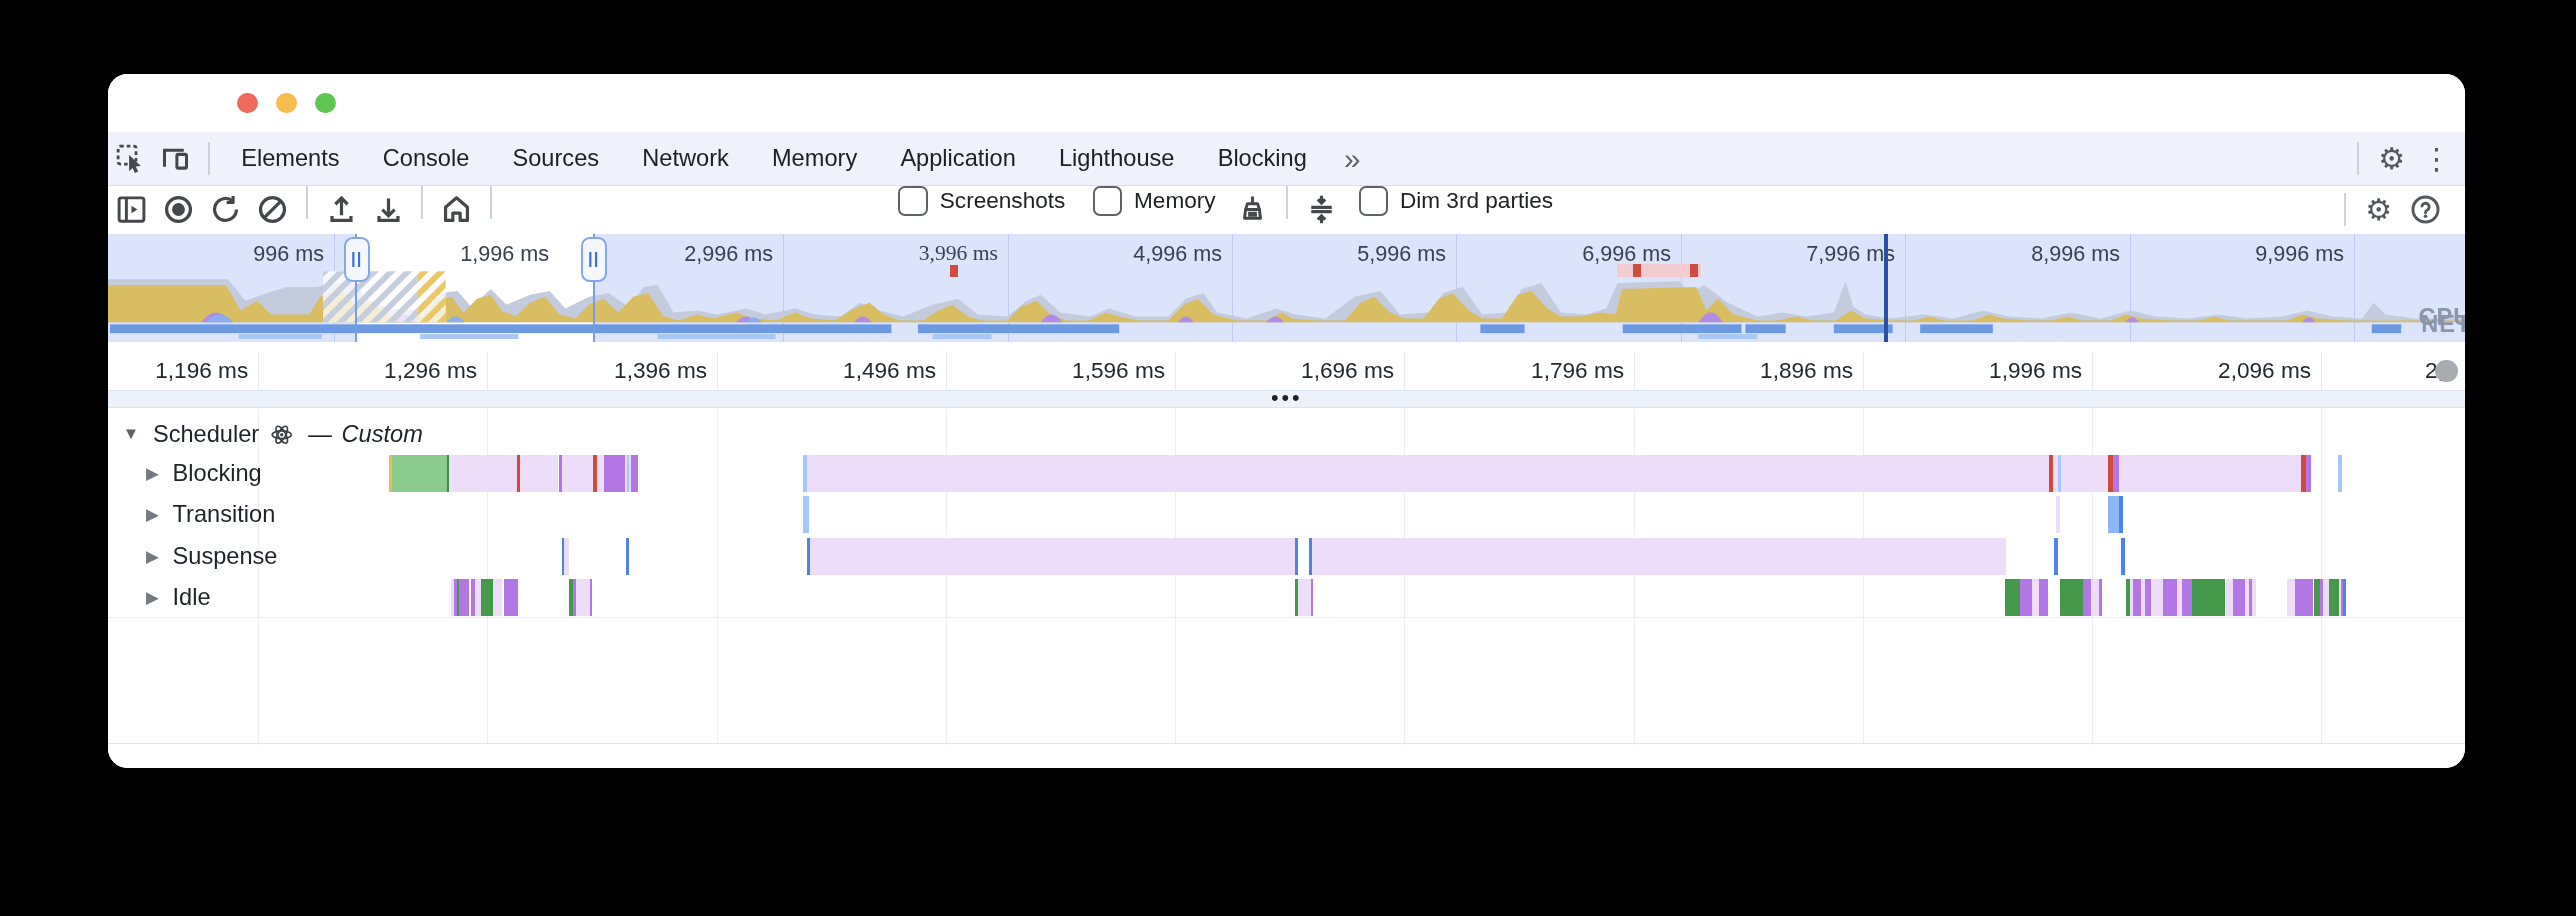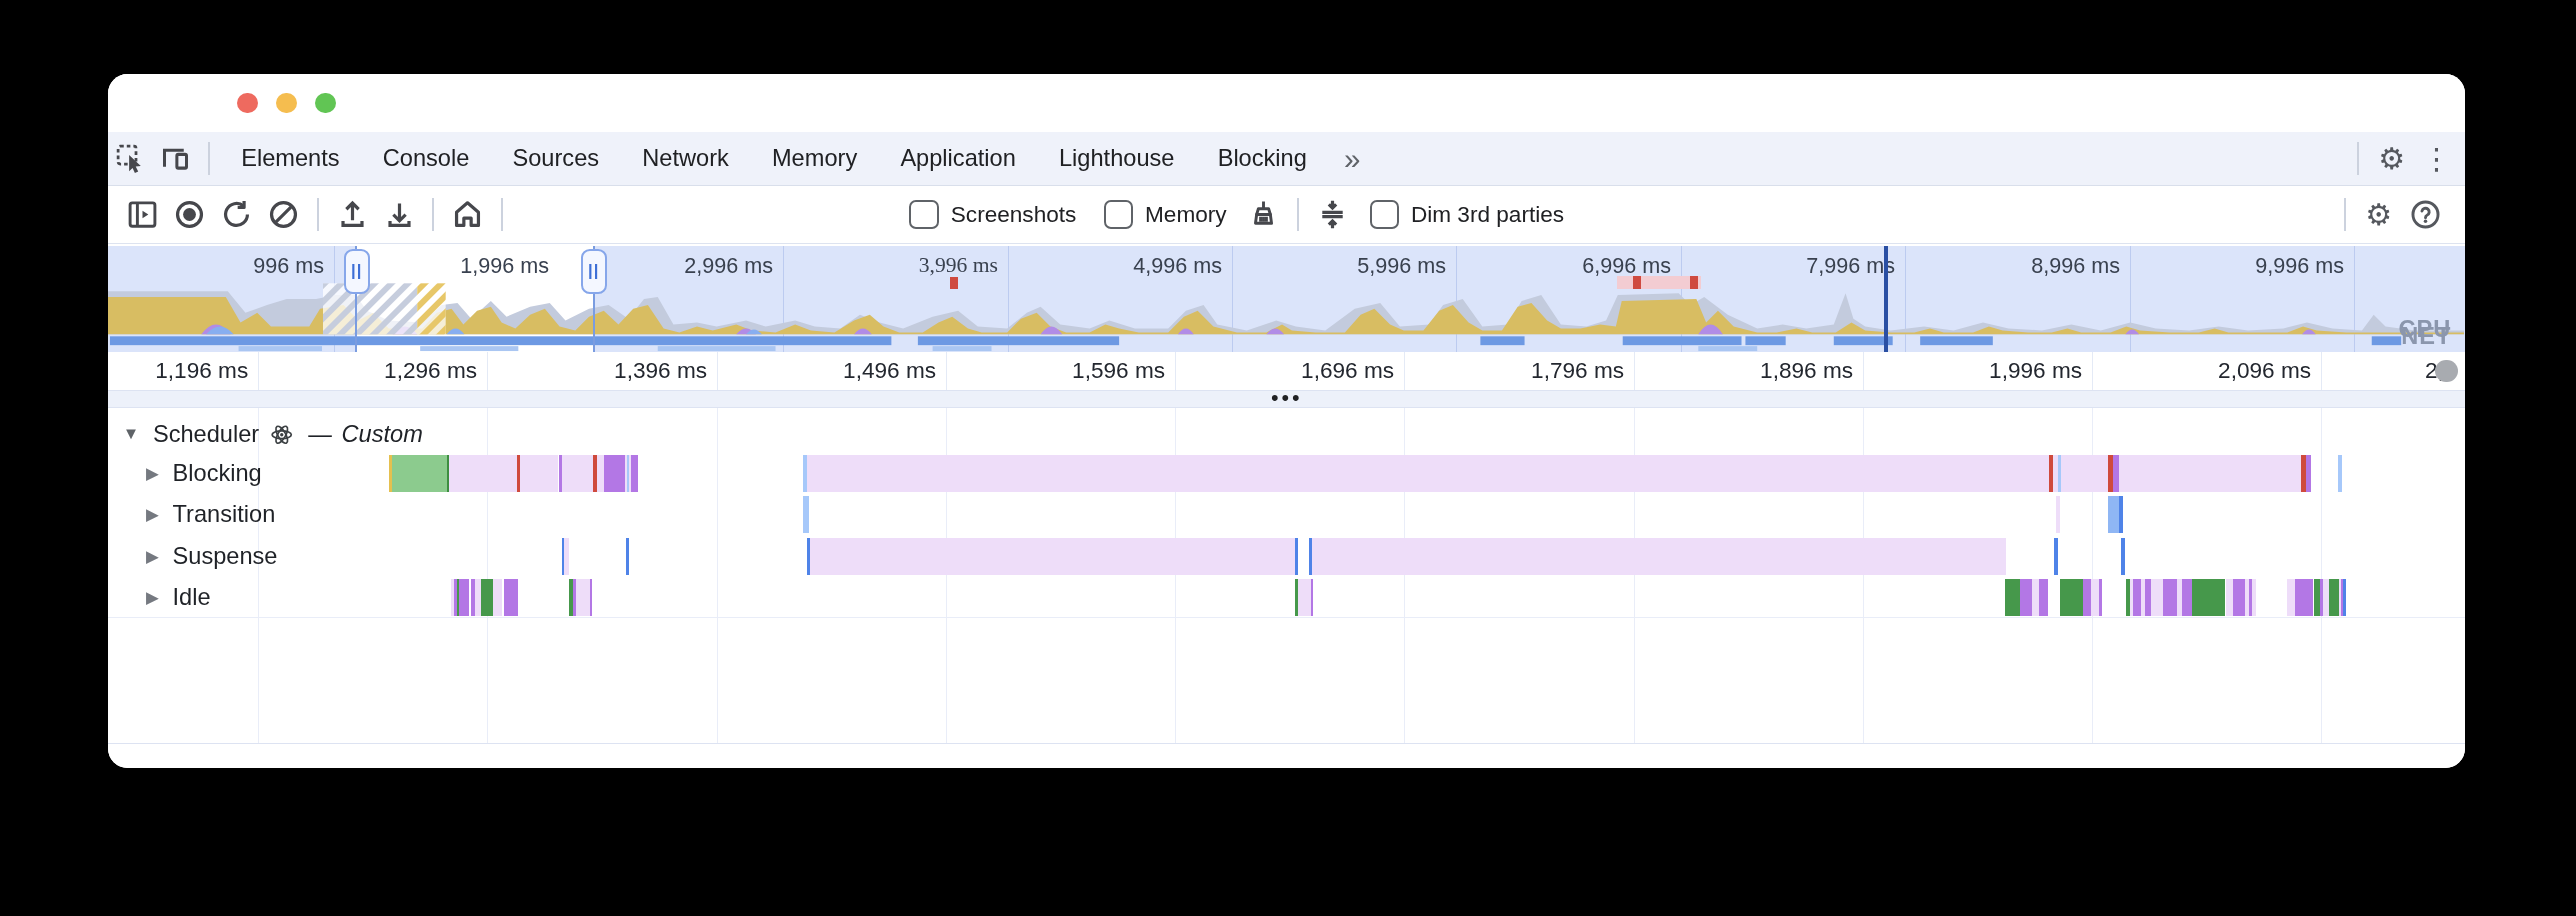--- a/index.html
+++ b/index.html
@@ -16,28 +16,28 @@
   .vdiv{width:2px;height:33px;background:#ccd2de;margin:0 9.8px;flex:0 0 auto;}
   .tab{position:relative;height:54px;display:flex;align-items:center;padding:0 21.6px;
     font-size:23.6px;color:#202124;white-space:nowrap;cursor:default;}
   .tab.selected{color:#1a73e8;}
   .tab.selected::after{content:"";position:absolute;left:9.8px;right:9.8px;bottom:0;height:6.9px;
     background:#1a73e8;border-radius:3.9px 3.9px 0 0;}
   .morechev{font-size:29.5px;color:#5f6368;padding:0 15.7px;}
   #tabstrip .right{margin-left:auto;display:flex;align-items:center;}
   
   #toolbar{position:absolute;left:0;top:112px;width:100%;height:58px;background:#fff;
-    border-bottom:1px solid #dde3f0;display:flex;align-items:center;box-sizing:border-box;padding-left:11px;}
+    border-bottom:1px solid #dde3f0;display:flex;align-items:flex-start;box-sizing:border-box;padding-left:0;}
   .tbtn{width:47px;height:47px;display:flex;align-items:center;justify-content:center;border-radius:7.9px;flex:0 0 auto;}
   .chkwrap{display:flex;align-items:center;margin:0 13.7px;flex:0 0 auto;}
   .chk{width:25.5px;height:25.5px;border:2.5px solid #5f6368;border-radius:6.9px;background:#fff;flex:0 0 auto;}
   .chklbl{font-size:22.6px;color:#202124;margin-left:11.8px;white-space:nowrap;}
   #toolbar .right{margin-left:auto;display:flex;align-items:center;padding-right:15.7px;}
   
-  #overview{position:absolute;left:0;top:172px;width:100%;height:108px;background:#dbe4fa;overflow:hidden;}
+  #overview{position:absolute;left:0;top:160px;width:100%;height:108px;background:#dbe4fa;overflow:hidden;padding-left:20px;}
   .ov-grid{position:absolute;top:0;bottom:0;width:1px;background:#bccbf0;}
   .ov-sel{position:absolute;top:0;bottom:0;background:#ffffff;}
   .ov-label{position:absolute;top:6.9px;height:27.5px;font-size:21.6px;color:#39414f;text-align:right;}
   .sideLabel{position:absolute;right:13.7px;font-size:23.6px;font-weight:bold;color:#8b96ad;letter-spacing:1px;}
   .h-line{position:absolute;top:0;bottom:0;width:2px;background:#7a9ce0;}
   .h-pill{position:absolute;top:2.9px;width:25.5px;height:45px;background:#f4f7ff;border:2px solid #86a6ea;
     border-radius:8.8px;box-sizing:border-box;display:flex;align-items:center;justify-content:center;
     font-size:16.7px;font-weight:bold;color:#3e6fd6;letter-spacing:1px;}
   #playhead{position:absolute;top:0;bottom:0;width:3.9px;background:#2a4fa3;}
   .redband{position:absolute;height:13.7px;background:#f3ccd2;}

